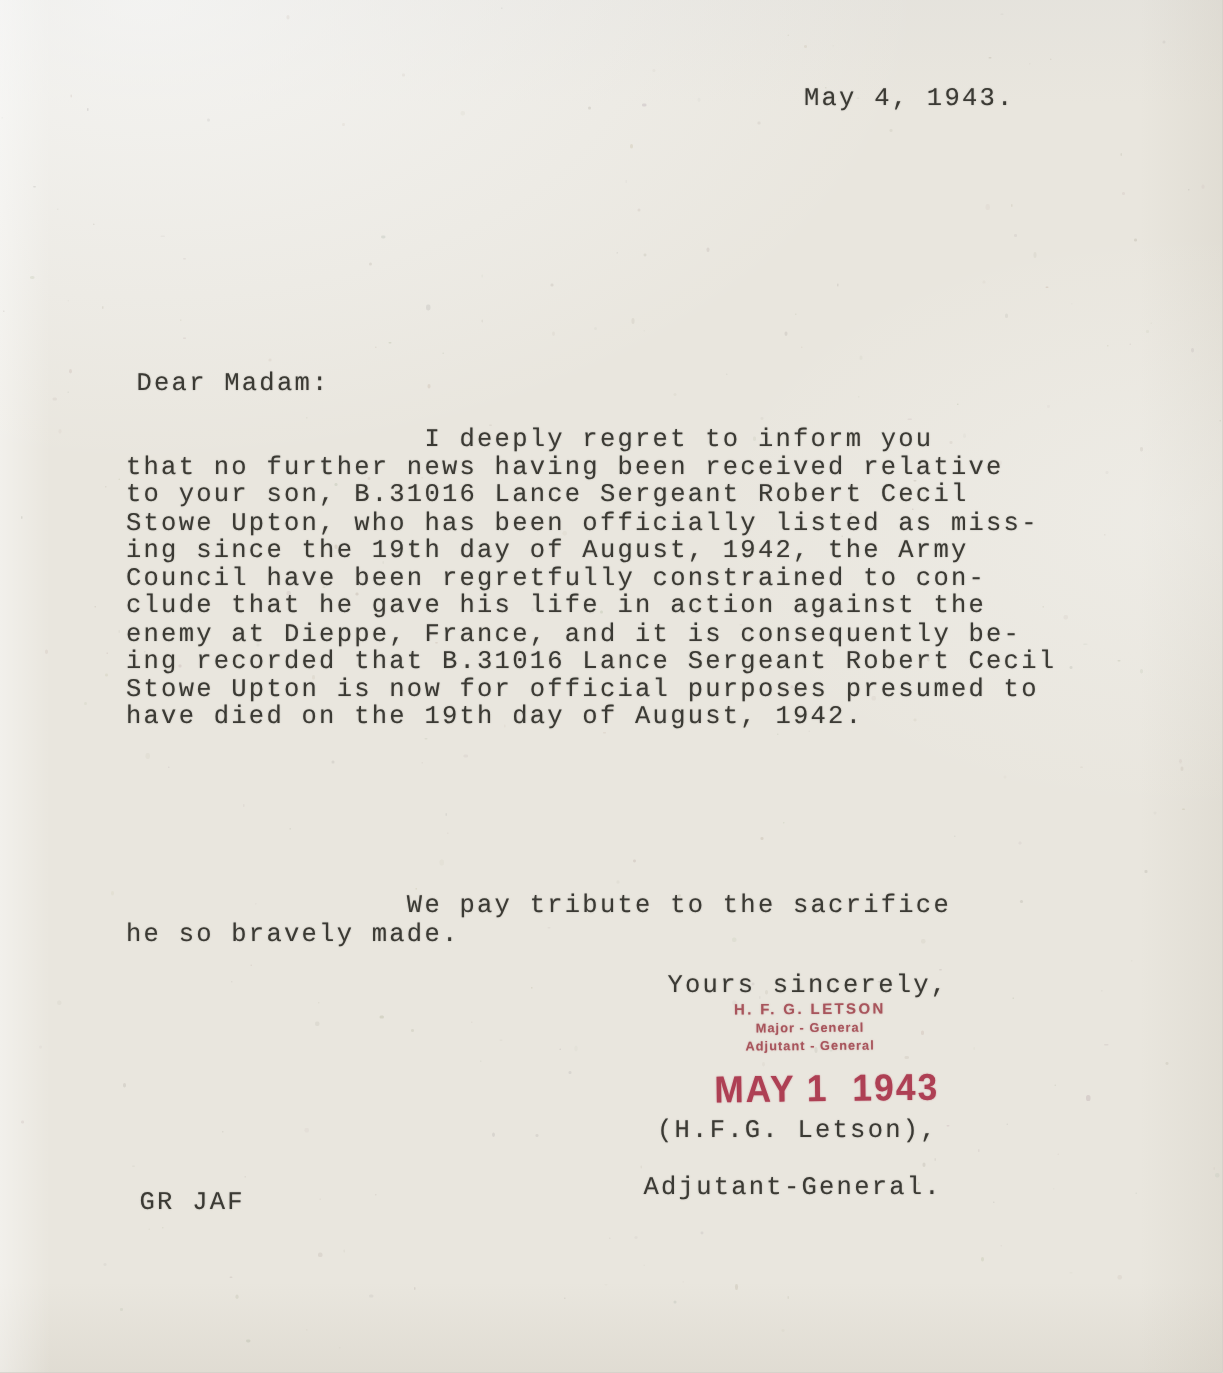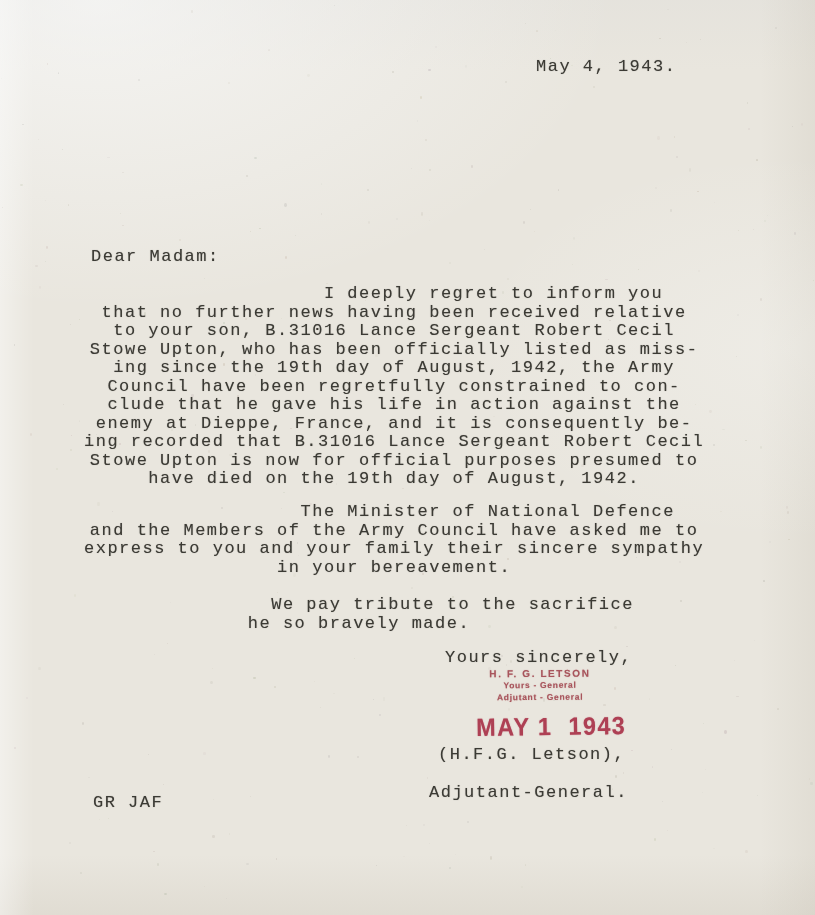--- a/index.html
+++ b/index.html
@@ -18,21 +18,20 @@
     font-family:"Liberation Mono","DejaVu Sans Mono",monospace;
   }
   .txt{
     position:absolute;
     font-size:17px;
     line-height:18.5px;
     letter-spacing:1.5px;
     color:#3b3a34;
     text-shadow:0 0 1px rgba(59,58,52,0.40);
     white-space:pre;
-    text-align:center;
   }
   .pre{white-space:pre;}
   .date{left:536px;top:58px;}
   .recipient{left:94px;top:170px;line-height:19.2px;}
   .salutation{left:91px;top:248px;}
   .p1{left:84px;top:285px;}
   .p2{left:84px;top:503px;}
   .p3{left:84px;top:596px;}
   .closing{left:445px;top:649px;}
   .stamp-sig{
@@ -360,32 +359,28 @@
 that no further news having been received relative
 to your son, B.31016 Lance Sergeant Robert Cecil
 Stowe Upton, who has been officially listed as miss-
 ing since the 19th day of August, 1942, the Army
 Council have been regretfully constrained to con-
 clude that he gave his life in action against the
 enemy at Dieppe, France, and it is consequently be-
 ing recorded that B.31016 Lance Sergeant Robert Cecil
 Stowe Upton is now for official purposes presumed to
 have died on the 19th day of August, 1942.</div>
-  <div class="txt pre p2">                The Minister of National Defence
-and the Members of the Army Council have asked me to
-express to you and your family their sincere sympathy
-in your bereavement.</div>
   <div class="txt closing">Yours sincerely,</div>
 
   <div class="txt pre p3">                We pay tribute to the sacrifice
 he so bravely made.</div>
 
   <div class="stamp-sig">
     <div class="stamp-name">H. F. G. LETSON</div>
-    <div class="stamp-rank">Yours - General</div>
+    <div class="stamp-rank">Major - General</div>
     <div class="stamp-rank">Adjutant - General</div>
   </div>
 
   <div class="date-stamp">MAY 1  1943</div>
 
   <div class="txt sig1">(H.F.G. Letson),</div>
   <div class="txt sig3">Adjutant-General.</div>
 
   <div class="txt initials">GR JAF</div>
 </div>

